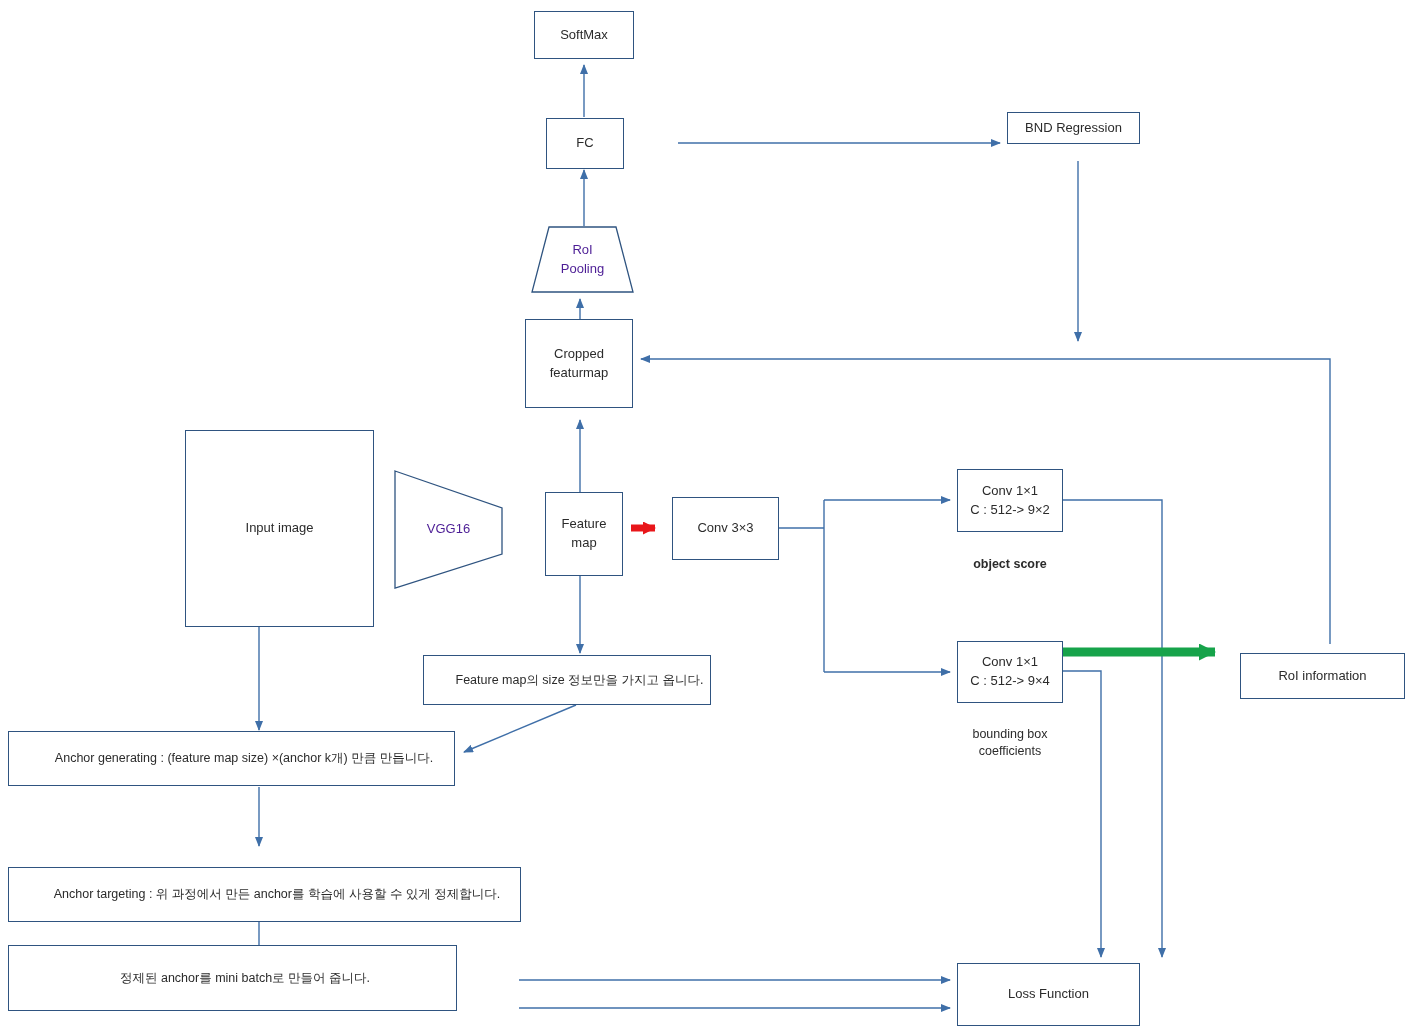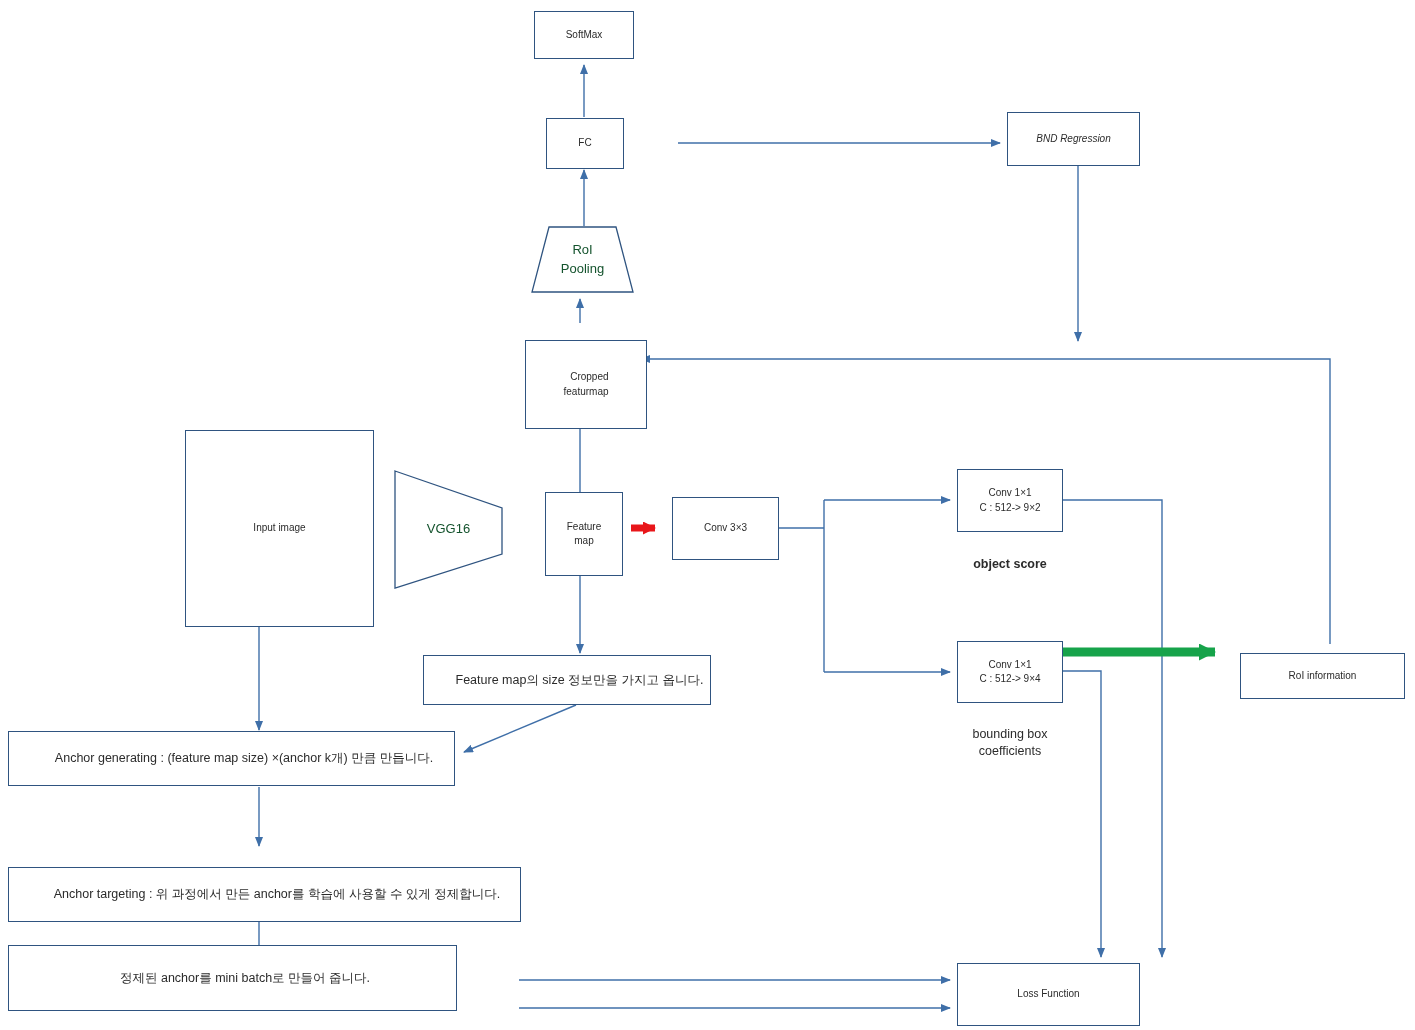--- a/index.html
+++ b/index.html
@@ -18,32 +18,32 @@
   .node {
     position: absolute;
     box-sizing: border-box;
     border: 1.3px solid #2f5480;
     background: #ffffff;
     display: flex;
     align-items: center;
     justify-content: center;
     text-align: center;
     color: #2b2b2b;
-    font-size: 10px;
+    font-size: 13px;
     line-height: 1.45;
     padding: 2px 6px;
     white-space: pre-line;
   }
   .trapezoid {
     position: absolute;
     display: flex;
     align-items: center;
     justify-content: center;
     text-align: center;
-    color: #14532d;
+    color: #4c1d95;
     font-size: 13px;
     line-height: 1.45;
     white-space: pre-line;
   }
   .trapezoid > .tshape {
     position: absolute;
     inset: 0;
     pointer-events: none;
   }
   .trapezoid > .tlabel {
@@ -140,33 +140,33 @@
   </svg>
 
   <div class="node" style="left:534px; top:11px; width:100px; height:48px;">
     <span>SoftMax</span>
   </div>
 
   <div class="node" style="left:546px; top:118px; width:78px; height:51px;text-align:right;">
     <span>FC</span>
   </div>
 
-  <div class="node" style="left:1007px; top:112px; width:133px; height:54px;font-style:italic;">
+  <div class="node" style="left:1007px; top:112px; width:133px; height:32px;">
     <span>BND Regression</span>
   </div>
 
   <div class="trapezoid" style="left:531px; top:226px; width:103px; height:67px;">
     <svg class="tshape" viewBox="0 0 103 67" preserveAspectRatio="none">
       <polygon points="18,1 85,1 102,66 1,66" fill="#ffffff" stroke="#2f5480" stroke-width="1.3"></polygon>
     </svg>
     <span class="tlabel">RoI
 Pooling</span>
   </div>
 
-  <div class="node" style="left:525px; top:340px; width:122px; height:89px;text-align:right;">
+  <div class="node" style="left:525px; top:319px; width:108px; height:89px;">
     <span>Cropped
 featurmap</span>
   </div>
 
   <div class="node" style="left:164px; top:430px; width:189px; height:197px;margin-left:21px;">
     <span>Input image</span>
   </div>
 
   <div class="trapezoid" style="left:394px; top:470px; width:109px; height:119px;">
     <svg class="tshape" viewBox="0 0 109 119" preserveAspectRatio="none">

